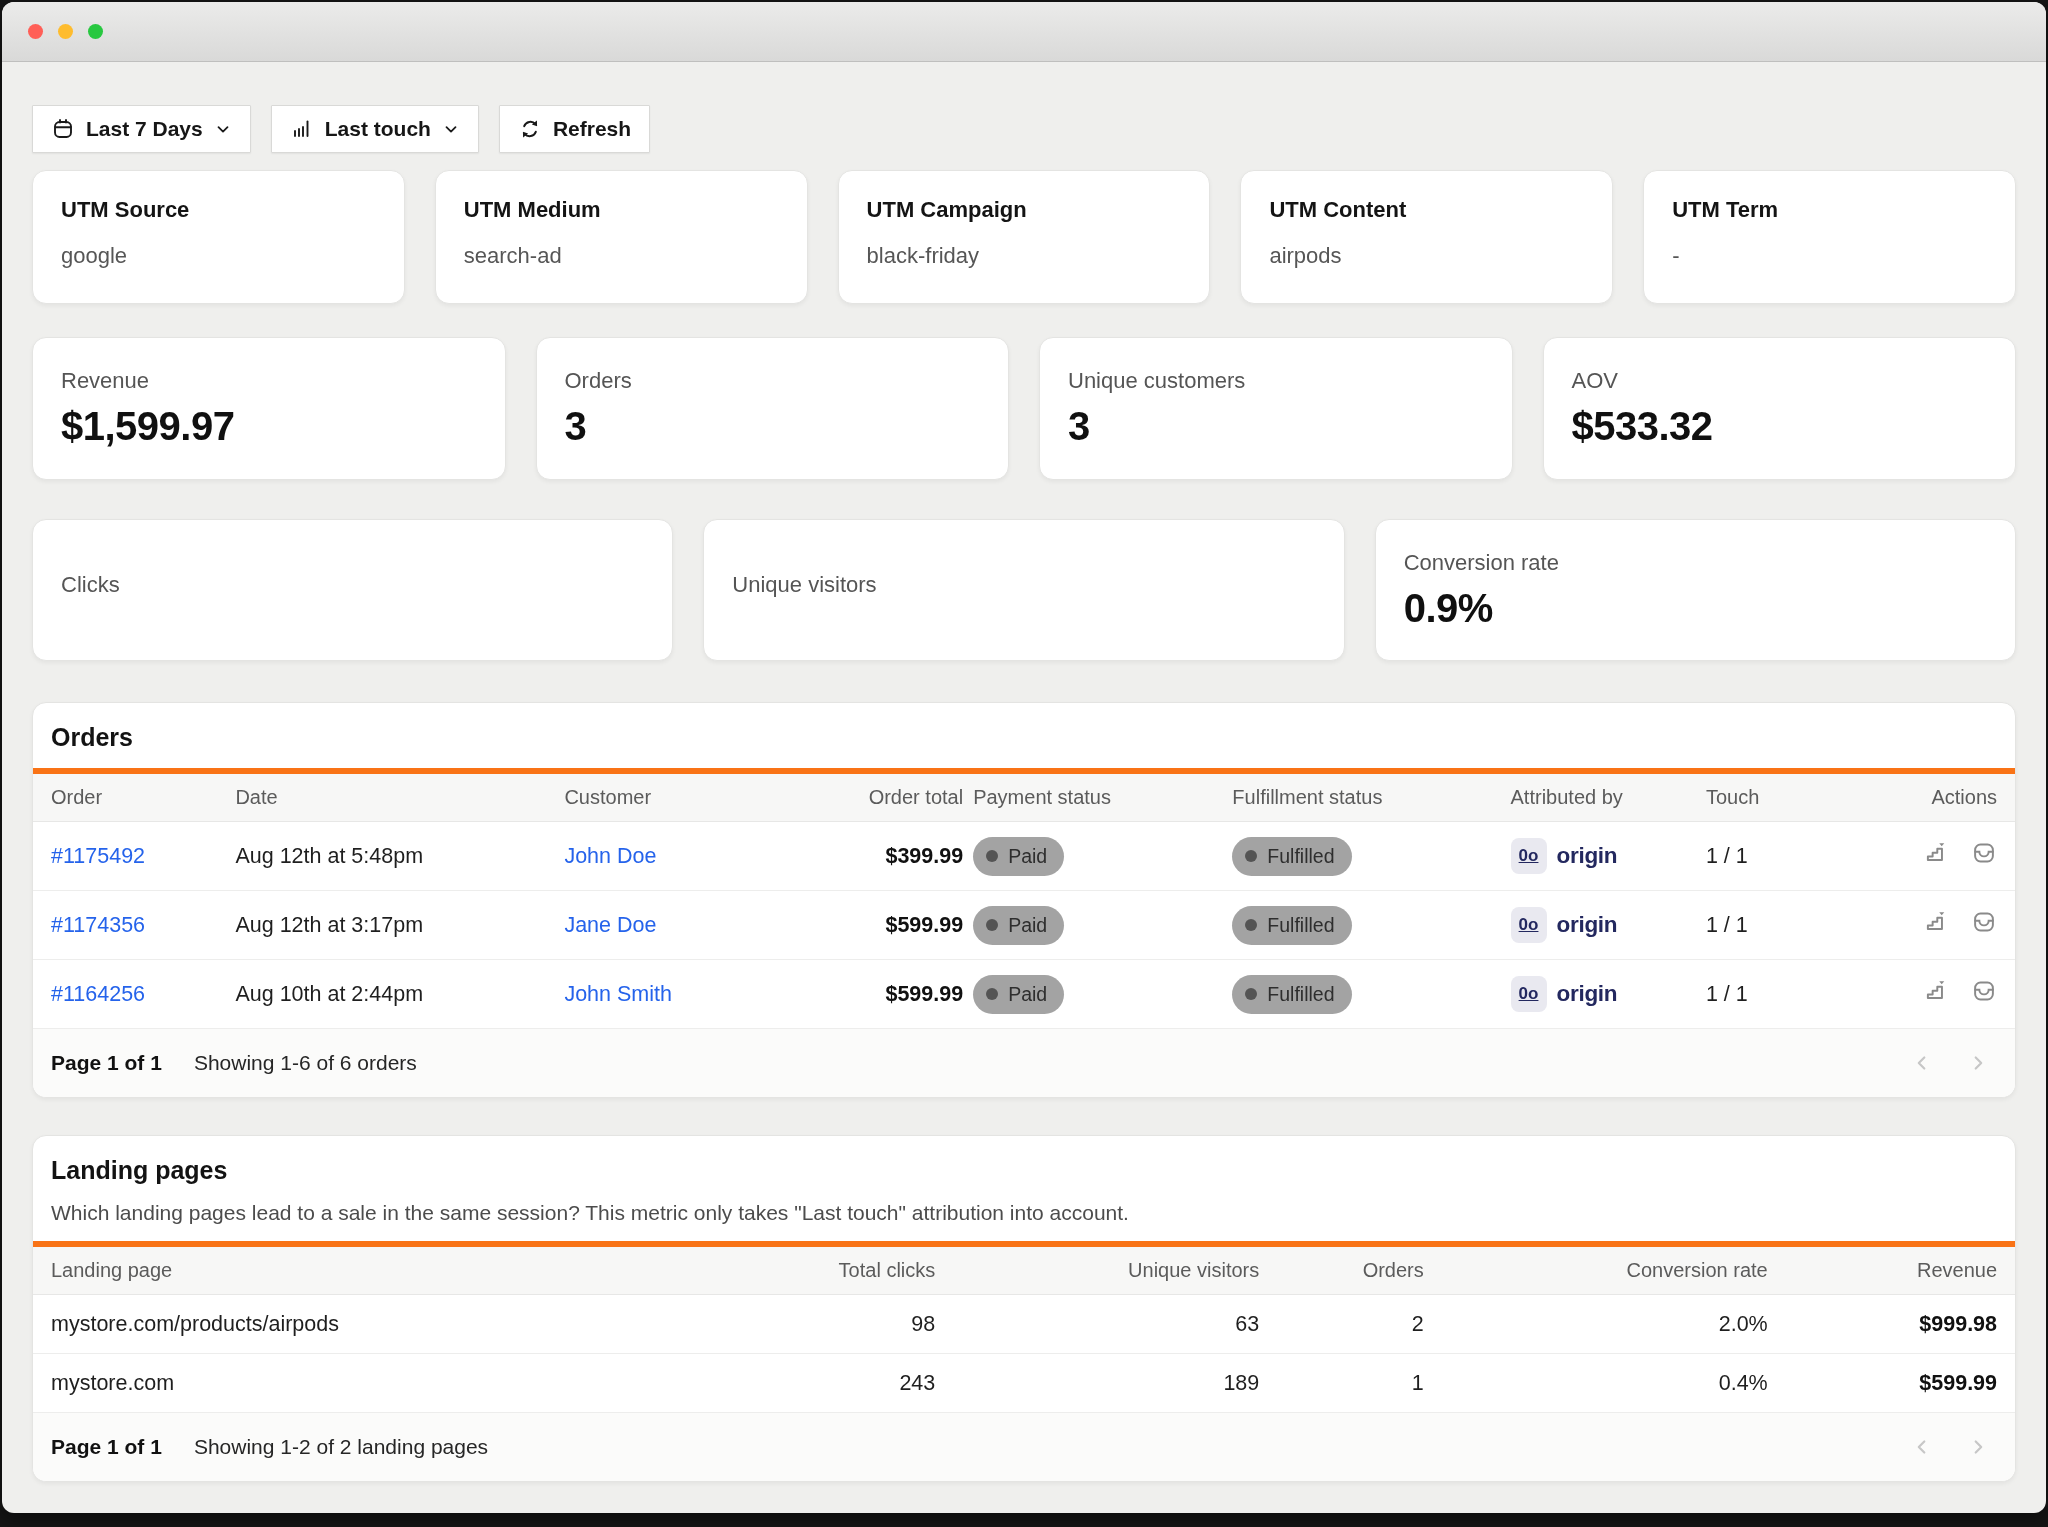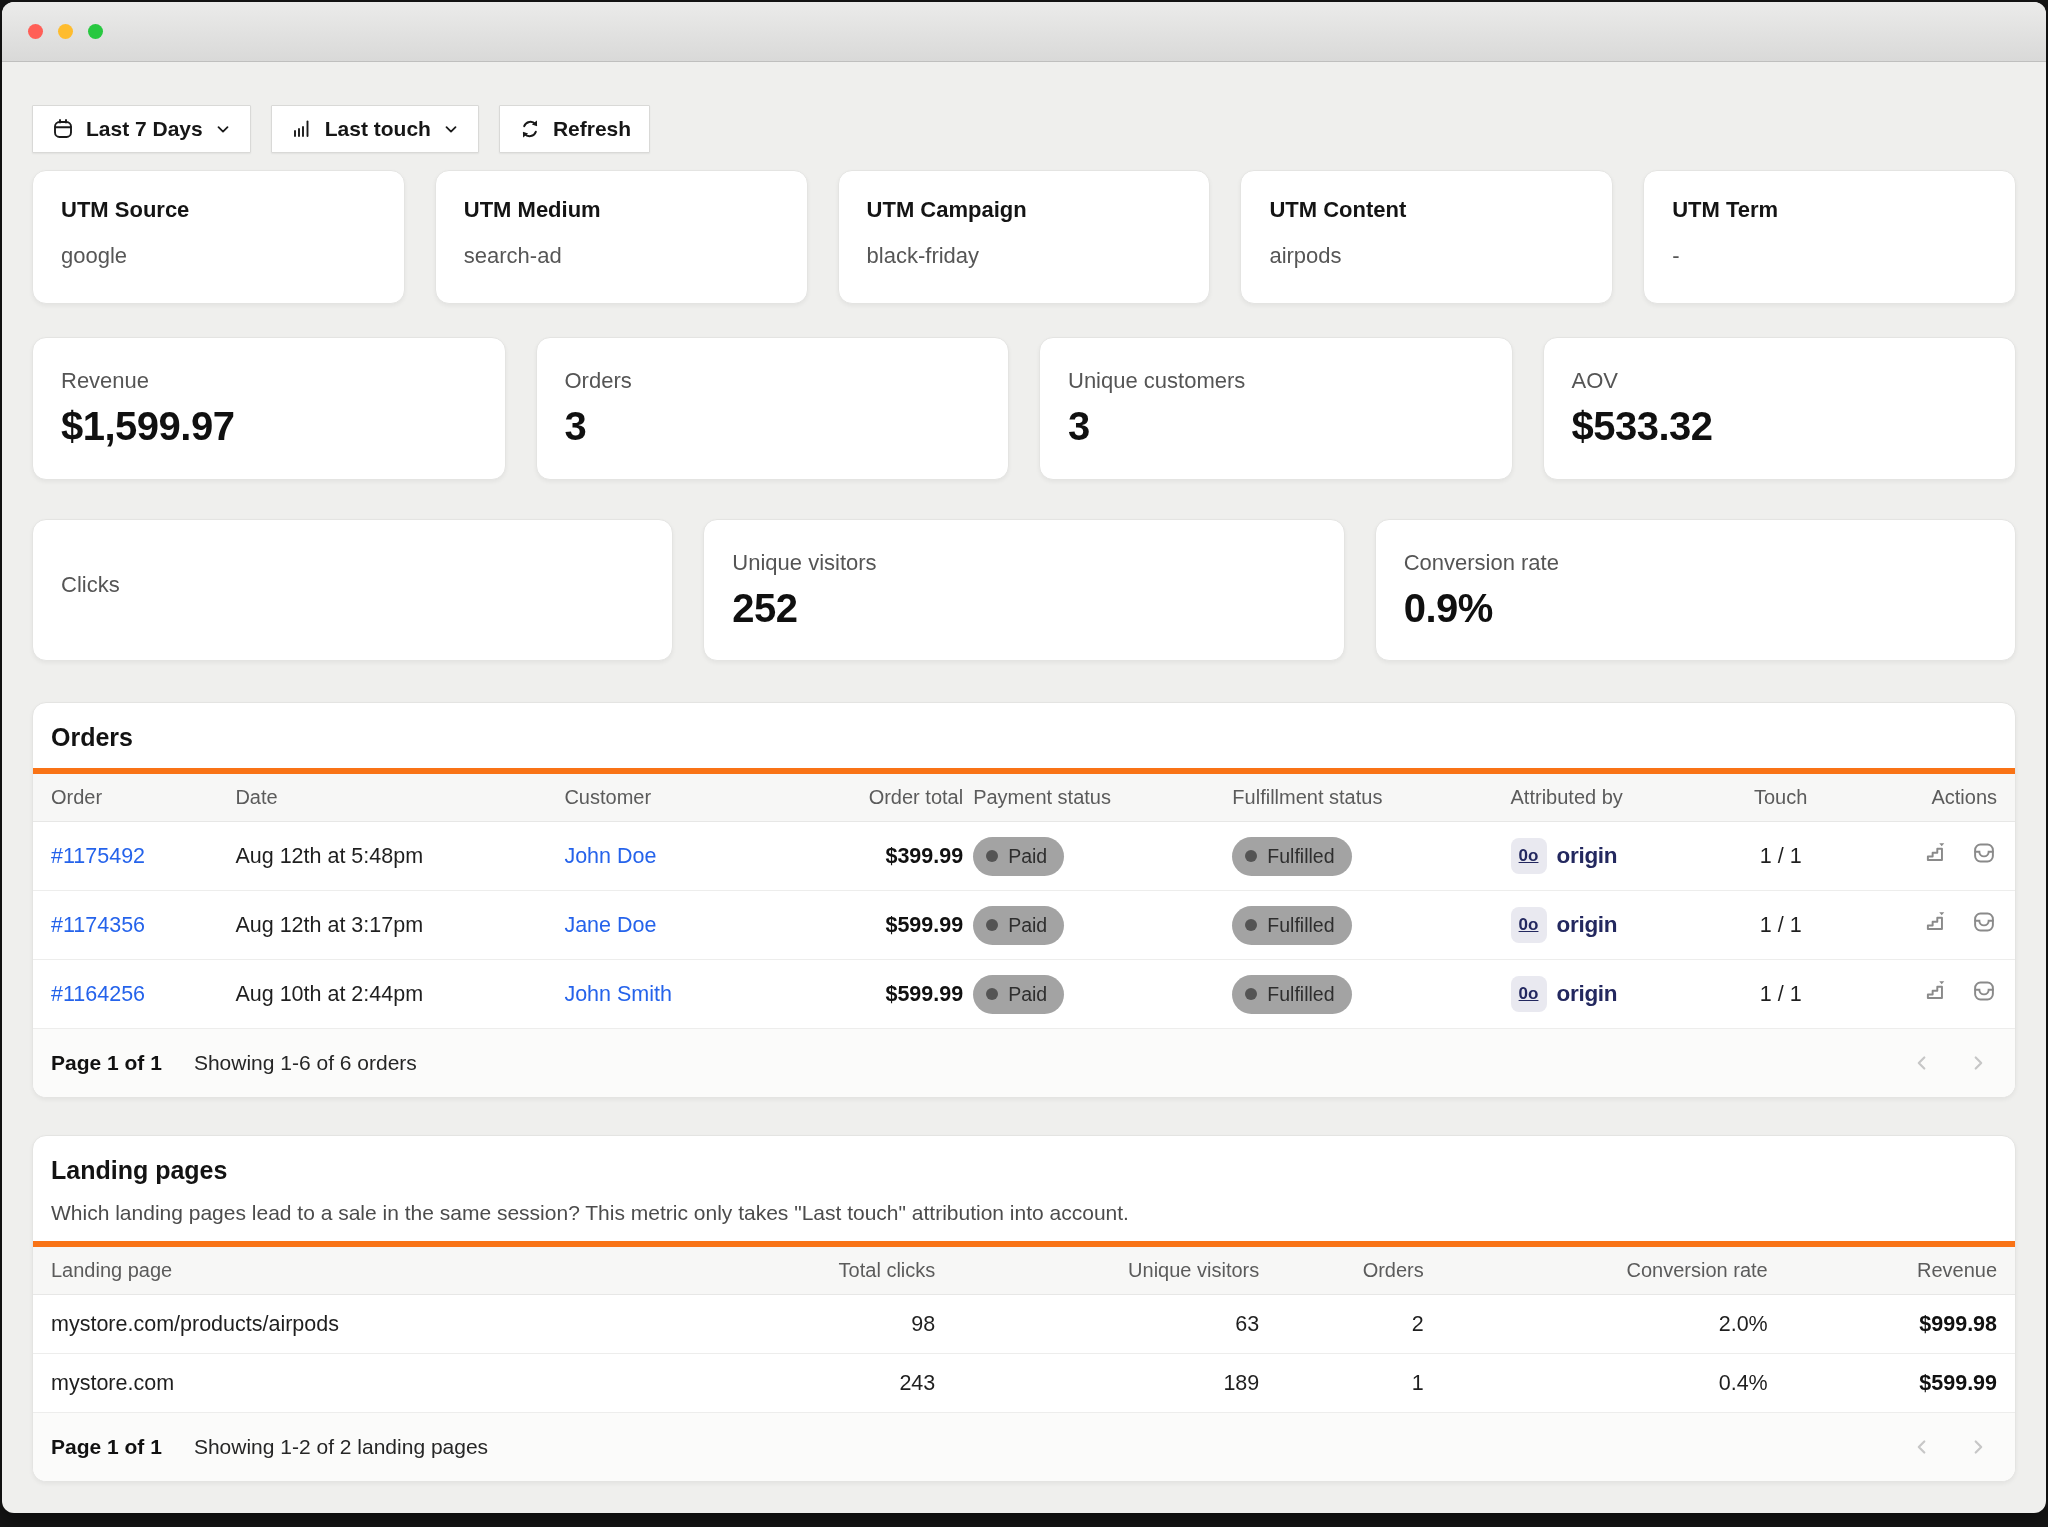--- a/index.html
+++ b/index.html
@@ -58,21 +58,21 @@
   .tfoot { display:flex; align-items:center; height:68px; padding:0 22px 0 18px; background:#fbfbfa;
     font-size:21px; color:#262626; }
   .tfoot .page { font-weight:700; color:#111; margin-right:32px; }
   .pager { margin-left:auto; display:flex; gap:26px; }
   .pager .pg { background:none; border:none; cursor:pointer; padding:4px; display:flex; }
 
   
   .co1{width:185px}.co2{width:330px}.co3{width:265px}
   .co4{width:135px;text-align:right}.co5{width:260px;padding-left:10px}
   .co6{width:275px;padding-left:10px}.co7{width:210px;padding-left:14px}
-  .co8{width:150px;text-align:center}.co9{width:142px;text-align:right}
+  .co8{width:150px;}.co9{width:142px;text-align:right}
   .co4.val{ font-weight:700; color:#111; }
 
   a.blue { color:#2563eb; text-decoration:none; cursor:pointer; }
 
   .badge { display:inline-flex; align-items:center; gap:10px; background:#a3a3a3;
     border-radius:999px; padding:8px 17px 8px 13px; font-size:19.5px; color:#2e2e2e; }
   .badge .dot { width:12px; height:12px; border-radius:50%; background:#545454; }
 
   .attributed { display:inline-flex; align-items:center; }
   .origin-mark { width:36px; height:36px; border-radius:8px; background:#e9e9f0;
@@ -193,21 +193,20 @@
         <div class="m-value">$533.32</div>
       </div>
     </div>
 
     <div class="grid m2">
       <div class="card metric">
         <div class="m-label">Clicks</div>
       </div>
       <div class="card metric">
         <div class="m-label">Unique visitors</div>
-        <div class="m-value">252</div>
       </div>
       <div class="card metric">
         <div class="m-label">Conversion rate</div>
         <div class="m-value">0.9%</div>
       </div>
     </div>
 
     <div class="panel orders">
       <div class="panel-head">
         <div class="panel-title">Orders</div>

